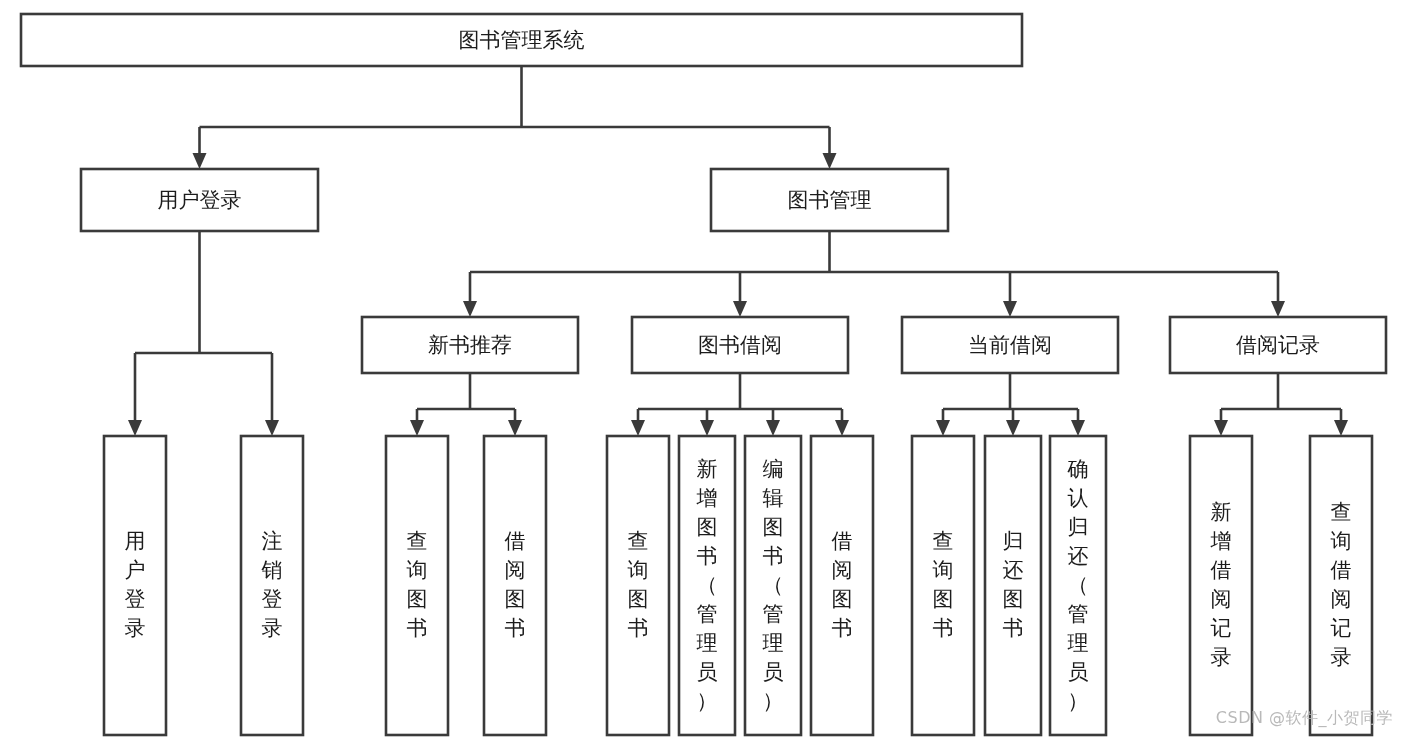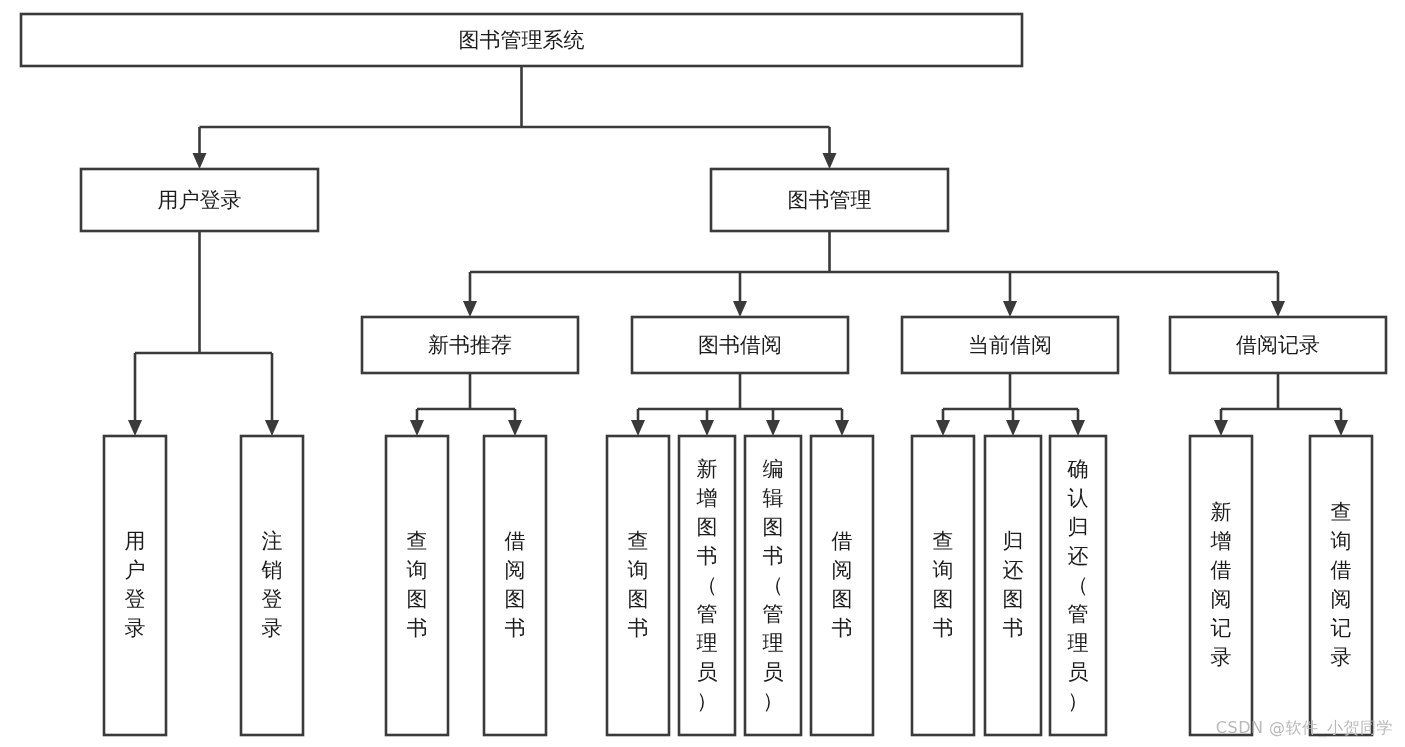--- a/index.html
+++ b/index.html
@@ -51,21 +51,21 @@
   }
   .node-label-v {
     font-family: "DejaVu Sans", "Liberation Sans", sans-serif;
     font-size: 21px;
     fill: #1c1c1c;
     text-anchor: middle;
   }
   .watermark-text {
     position: absolute;
     right: 12px;
-    bottom: 8px;
+    bottom: 18px;
     font-family: "DejaVu Sans", "Liberation Sans", sans-serif;
     font-size: 16px;
     color: #b9b9b9;
     letter-spacing: 0.5px;
     white-space: nowrap;
     user-select: none;
   }
 </style>
 </head>
 <body>

